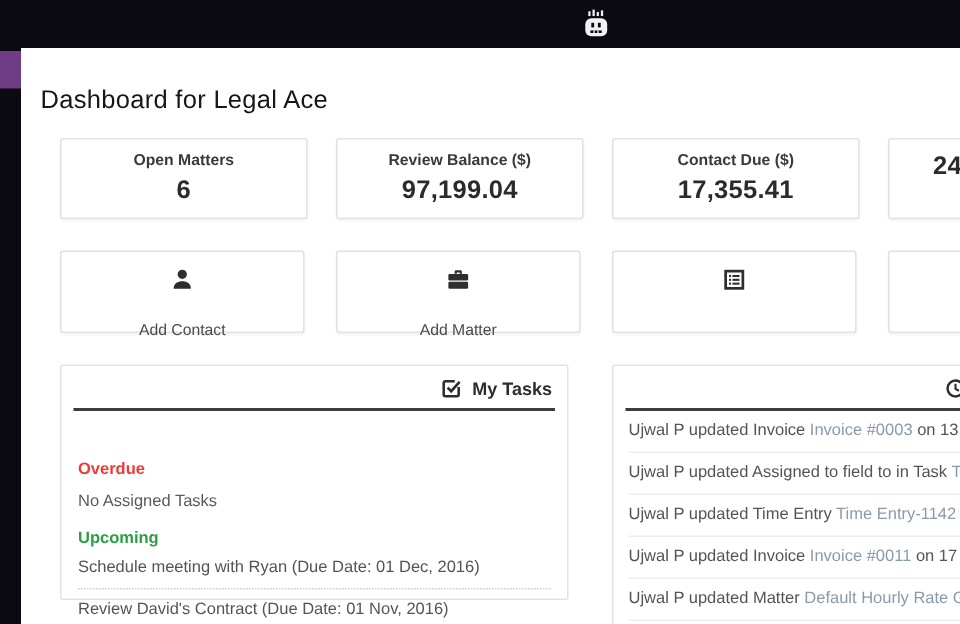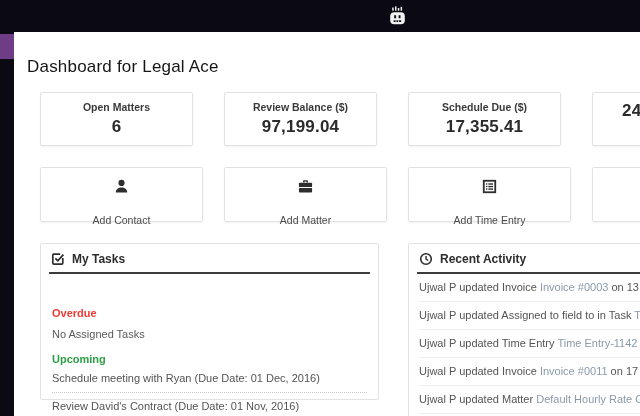--- a/index.html
+++ b/index.html
@@ -13,37 +13,37 @@
   .robot{position:absolute;left:387px;top:6px;width:21px;height:22px;}
   .side-strip{position:absolute;left:0;top:32px;width:14px;height:384px;background:#0b0911;}
   .side-accent{position:absolute;left:0;top:2px;width:14px;height:25px;background:#6e3d85;}
   .sheet{position:absolute;left:14px;top:32px;width:626px;height:384px;background:#fff;}
 
   .page-title{position:absolute;left:27px;top:57px;font-size:17px;color:#161616;letter-spacing:.2px;}
 
   
   .card{position:absolute;background:#fff;border:1px solid #e2e2e2;border-radius:2px;
         box-shadow:0 1px 2px rgba(0,0,0,.05);box-sizing:border-box;text-align:center;}
-  .stat-card{top:92px;width:153px;height:54px;}
+  .stat-card{top:92px;width:165px;height:54px;}
   .stat-card .slabel{margin-top:8px;font-size:10.5px;font-weight:bold;color:#3a3a3a;}
   .stat-card .svalue{margin-top:4px;font-size:17px;font-weight:bold;color:#2b2b2b;letter-spacing:.2px;}
   .pos1{left:40px}.pos2{left:224px}.pos3{left:408px}.pos4{left:592px}
   .stat-card.pos4 .svalue{text-align:left;padding-left:29px;}
 
   
   .action-card{top:167px;width:163px;height:55px;cursor:pointer;}
   .action-card .aicon{margin-top:10px;height:17px;line-height:0;}
   .action-card .alabel{margin-top:19px;font-size:10.5px;color:#4a4a4a;}
 
   
   .panel{position:absolute;top:243px;background:#fff;border:1px solid #e2e2e2;border-radius:2px;box-sizing:border-box;}
   .panel-tasks{left:40px;width:339px;height:157px;}
   .panel-activity{left:408px;width:340px;height:201px;}
   .panel-header{margin:0 8px;padding:8px 2px 6px 2px;border-bottom:2px solid #3d3d3d;
-                display:flex;align-items:center;gap:7px;font-size:12px;font-weight:bold;color:#2d2d2d;}
+                display:flex;align-items:center;gap:7px;font-size:12px;font-weight:bold;color:#2d2d2d;justify-content:flex-end;}
   .panel-header svg{flex:0 0 auto;}
 
   
   .tasks-body{padding:0 11px;}
   .section-label{font-size:11px;font-weight:bold;margin-top:9px;}
   .lbl-overdue{color:#ee3a36;margin-top:33px;}
   .lbl-upcoming{color:#2c9f45;margin-top:13px;}
   .task-empty{font-size:11px;color:#5a5a5a;margin-top:9px;}
   .task-row{font-size:11px;color:#545454;padding:7px 0 8px 0;border-bottom:1px dotted #cccccc;cursor:pointer;}
 
@@ -81,21 +81,21 @@
 
 <div class="card stat-card pos1">
   <div class="slabel">Open Matters</div>
   <div class="svalue">6</div>
 </div>
 <div class="card stat-card pos2">
   <div class="slabel">Review Balance ($)</div>
   <div class="svalue">97,199.04</div>
 </div>
 <div class="card stat-card pos3">
-  <div class="slabel">Schedule Due ($)</div>
+  <div class="slabel">Contact Due ($)</div>
   <div class="svalue">17,355.41</div>
 </div>
 <div class="card stat-card pos4">
   <div class="slabel"></div>
   <div class="svalue">24</div>
 </div>
 
 <div class="card action-card pos1">
   <div class="aicon">
     <svg width="17" height="17" viewBox="0 0 16 16">
@@ -120,21 +120,20 @@
     <svg width="17" height="17" viewBox="0 0 16 16">
       <rect x="2.6" y="2.6" width="10.8" height="10.8" fill="none" stroke="#2e2e2e" stroke-width="1.7"></rect>
       <rect x="4.7" y="5.0" width="1.3" height="1.3" fill="#2e2e2e"></rect>
       <rect x="6.9" y="5.0" width="4.4" height="1.3" fill="#2e2e2e"></rect>
       <rect x="4.7" y="7.4" width="1.3" height="1.3" fill="#2e2e2e"></rect>
       <rect x="6.9" y="7.4" width="4.4" height="1.3" fill="#2e2e2e"></rect>
       <rect x="4.7" y="9.8" width="1.3" height="1.3" fill="#2e2e2e"></rect>
       <rect x="6.9" y="9.8" width="4.4" height="1.3" fill="#2e2e2e"></rect>
     </svg>
   </div>
-  <div class="alabel">Add Time Entry</div>
 </div>
 <div class="card action-card pos4">
   <div class="aicon"></div>
   <div class="alabel"></div>
 </div>
 
 <div class="panel panel-tasks">
   <div class="panel-header">
     <svg width="14" height="14" viewBox="0 0 14 14">
       <path d="M11.8 6v5a1.1 1.1 0 0 1-1.1 1.1H2.9A1.1 1.1 0 0 1 1.8 11V3.2a1.1 1.1 0 0 1 1.1-1.1h6.3" fill="none" stroke="#2d2d2d" stroke-width="1.7"></path>

